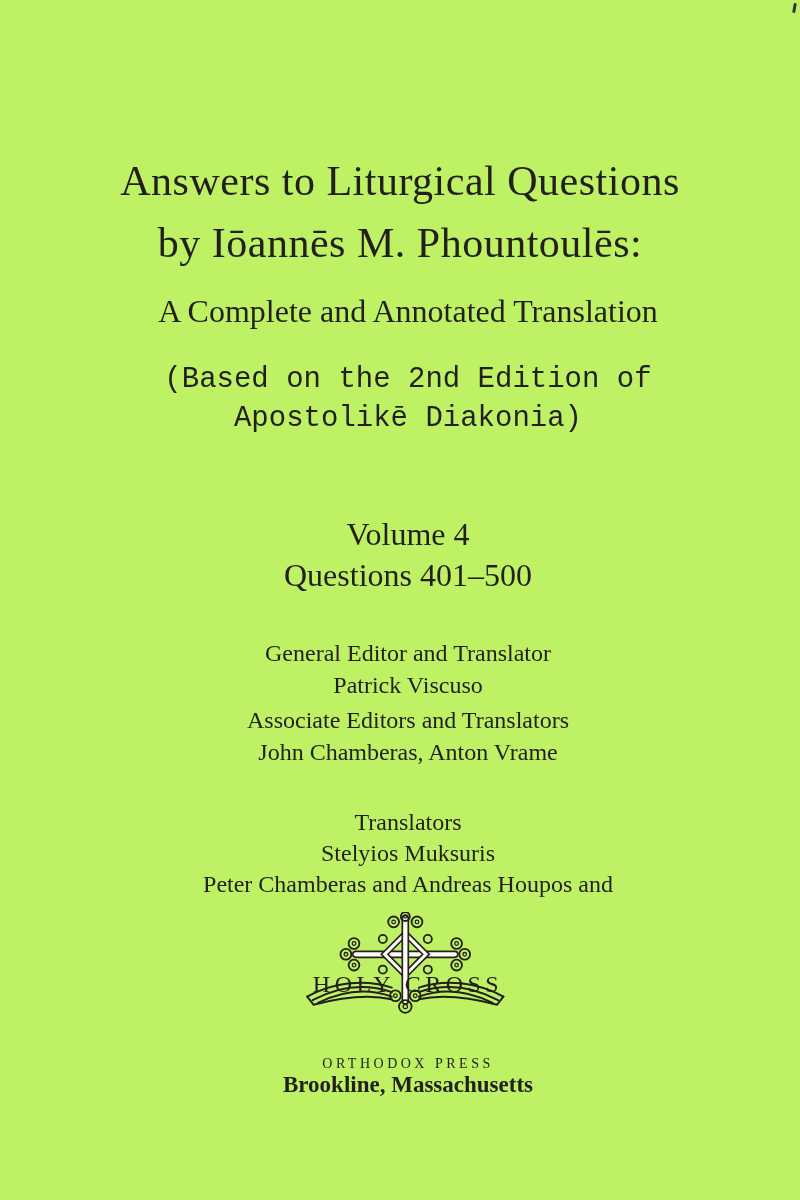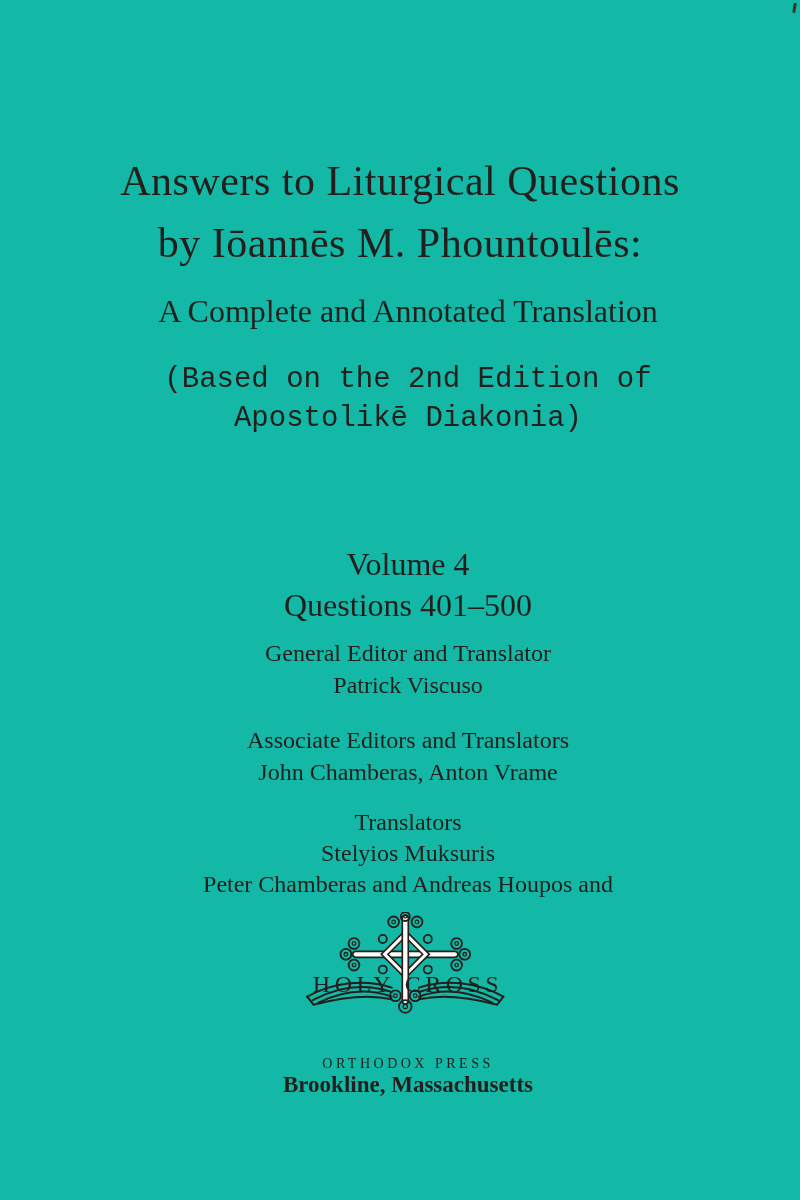--- a/index.html
+++ b/index.html
@@ -6,33 +6,33 @@
   body{
     width:800px;height:1200px;
     background:#ffffff;
     font-family:"Liberation Serif","DejaVu Serif",serif;
     color:#221f1c;
     overflow:hidden;
   }
   .page{
     position:relative;
     width:800px;height:1200px;
-    background:#14b8a6;
+    background:#bef264;
     text-align:center;
   }
   .line{display:block;}
   .block{position:absolute;left:0;right:0;margin-left:16px;}
 
   .title{top:150px;font-size:42px;line-height:62px;letter-spacing:.5px;}
   .subtitle{top:291px;font-size:32px;line-height:40px;}
   .edition{top:360px;font-size:29px;line-height:39px;font-family:Liberation Mono, monospace;}
-  .volume{top:544px;font-size:32px;line-height:41px;}
+  .volume{top:514px;font-size:32px;line-height:41px;}
   .credits{font-size:24px;line-height:32px;}
   .credits-general{top:637px;}
-  .credits-associate{top:724px;}
+  .credits-associate{top:704px;}
   .credits-contributors{top:807px;line-height:31px;}
 
   .logo-wrap{top:912px;}
   .logo-wrap svg{display:inline-block;}
 
   .press-name{top:970px;font-size:24px;letter-spacing:4.5px;line-height:28px;}
   .press-imprint{top:1055px;font-size:14px;letter-spacing:3.5px;line-height:17px;}
   .press-location{top:1072px;font-size:23px;font-weight:bold;line-height:26px;}
 
   .scan-mark{

